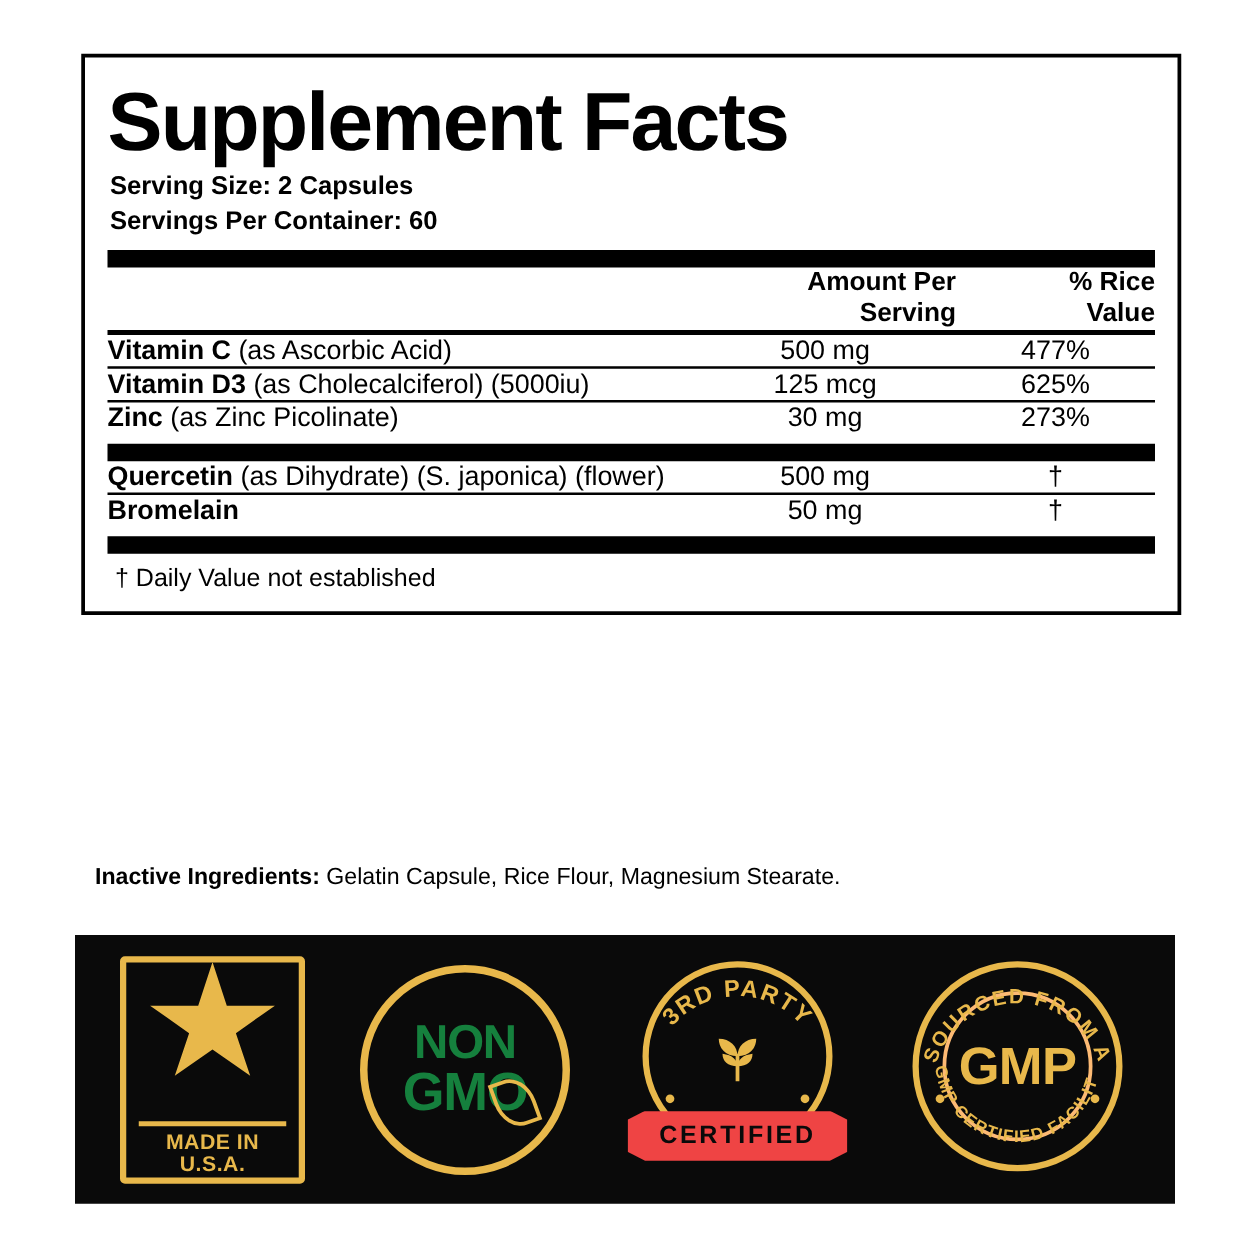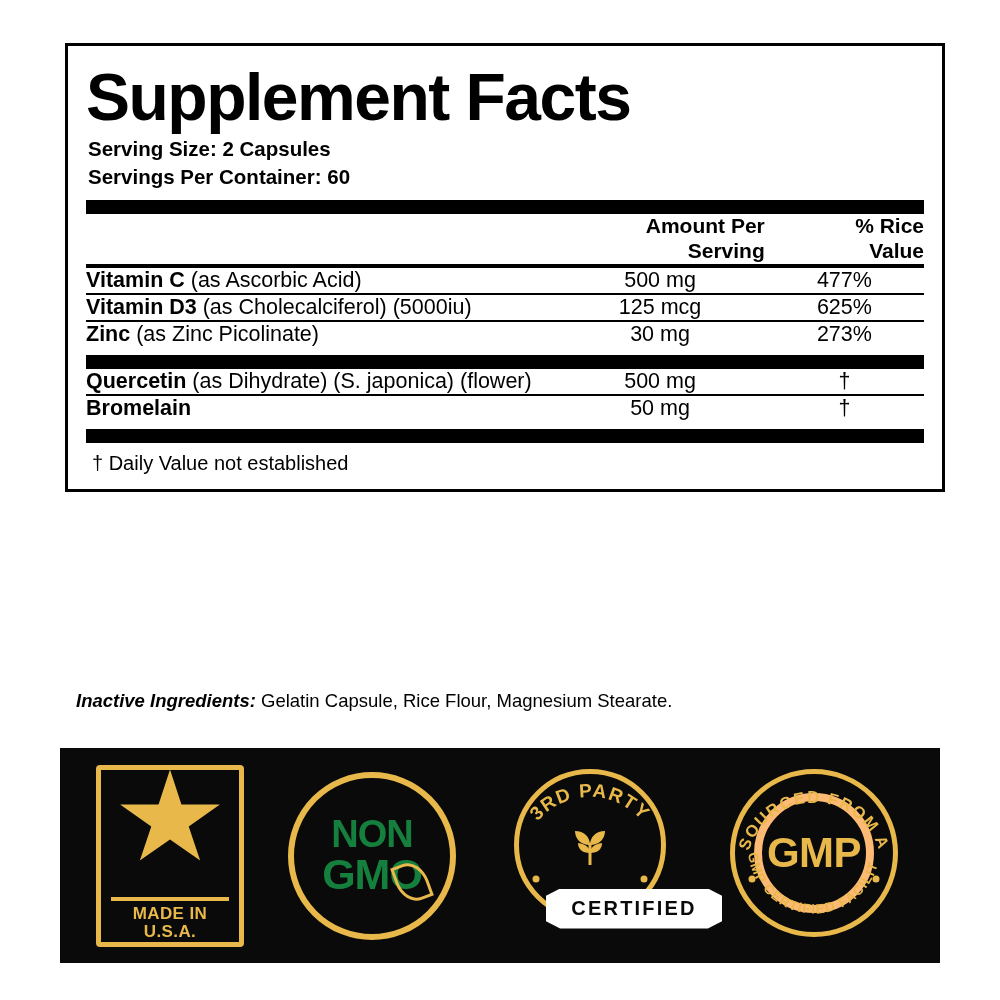--- a/index.html
+++ b/index.html
@@ -97,21 +97,21 @@
   .dagger-note {
     font-size: 20px;
     padding: 9px 0 4px 6px;
   }
 
   .inactive {
     font-size: 18.5px;
     margin: 11px 0 0 2px;
     line-height: 1.3;
   }
-  .inactive b { font-weight: bold; font-style: italic; }
+  .inactive b { font-weight: bold; }
 
   
   .badge-bar {
     position: absolute;
     left: 60px;
     top: 748px;
     width: 880px;
     height: 215px;
     background: #0a0a0a;
     box-sizing: border-box;
@@ -217,30 +217,29 @@
     transform: translateX(-50%);
     width: 46px;
     height: 44px;
   }
   .cert-ribbon {
     position: absolute;
     left: 2px;
     bottom: 16px;
     width: 176px;
     height: 40px;
-    background: #ffffff;
+    background: #ef4444;
     color: #0a0a0a;
     font-size: 20px;
     font-weight: bold;
     letter-spacing: 2.2px;
     display: flex;
     align-items: center;
     justify-content: center;
     clip-path: polygon(0 18%, 8% 0, 92% 0, 100% 18%, 100% 82%, 92% 100%, 8% 100%, 0 82%);
-    margin-left: 44px;
   }
 
   
   .badge-gmp {
     width: 180px;
     height: 178px;
     position: relative;
     color: #e8b84b;
   }
   .gmp-outer {
@@ -248,21 +247,21 @@
     left: 6px; top: 2px;
     width: 168px; height: 168px;
     border: 5px solid #e8b84b;
     border-radius: 50%;
     box-sizing: border-box;
   }
   .gmp-inner {
     position: absolute;
     left: 30px; top: 26px;
     width: 120px; height: 120px;
-    border: 8px solid #fdba74;
+    border: 3px solid #fdba74;
     border-radius: 50%;
     box-sizing: border-box;
     display: flex;
     align-items: center;
     justify-content: center;
   }
   .gmp-text {
     font-size: 42px;
     font-weight: bold;
     letter-spacing: -0.5px;

